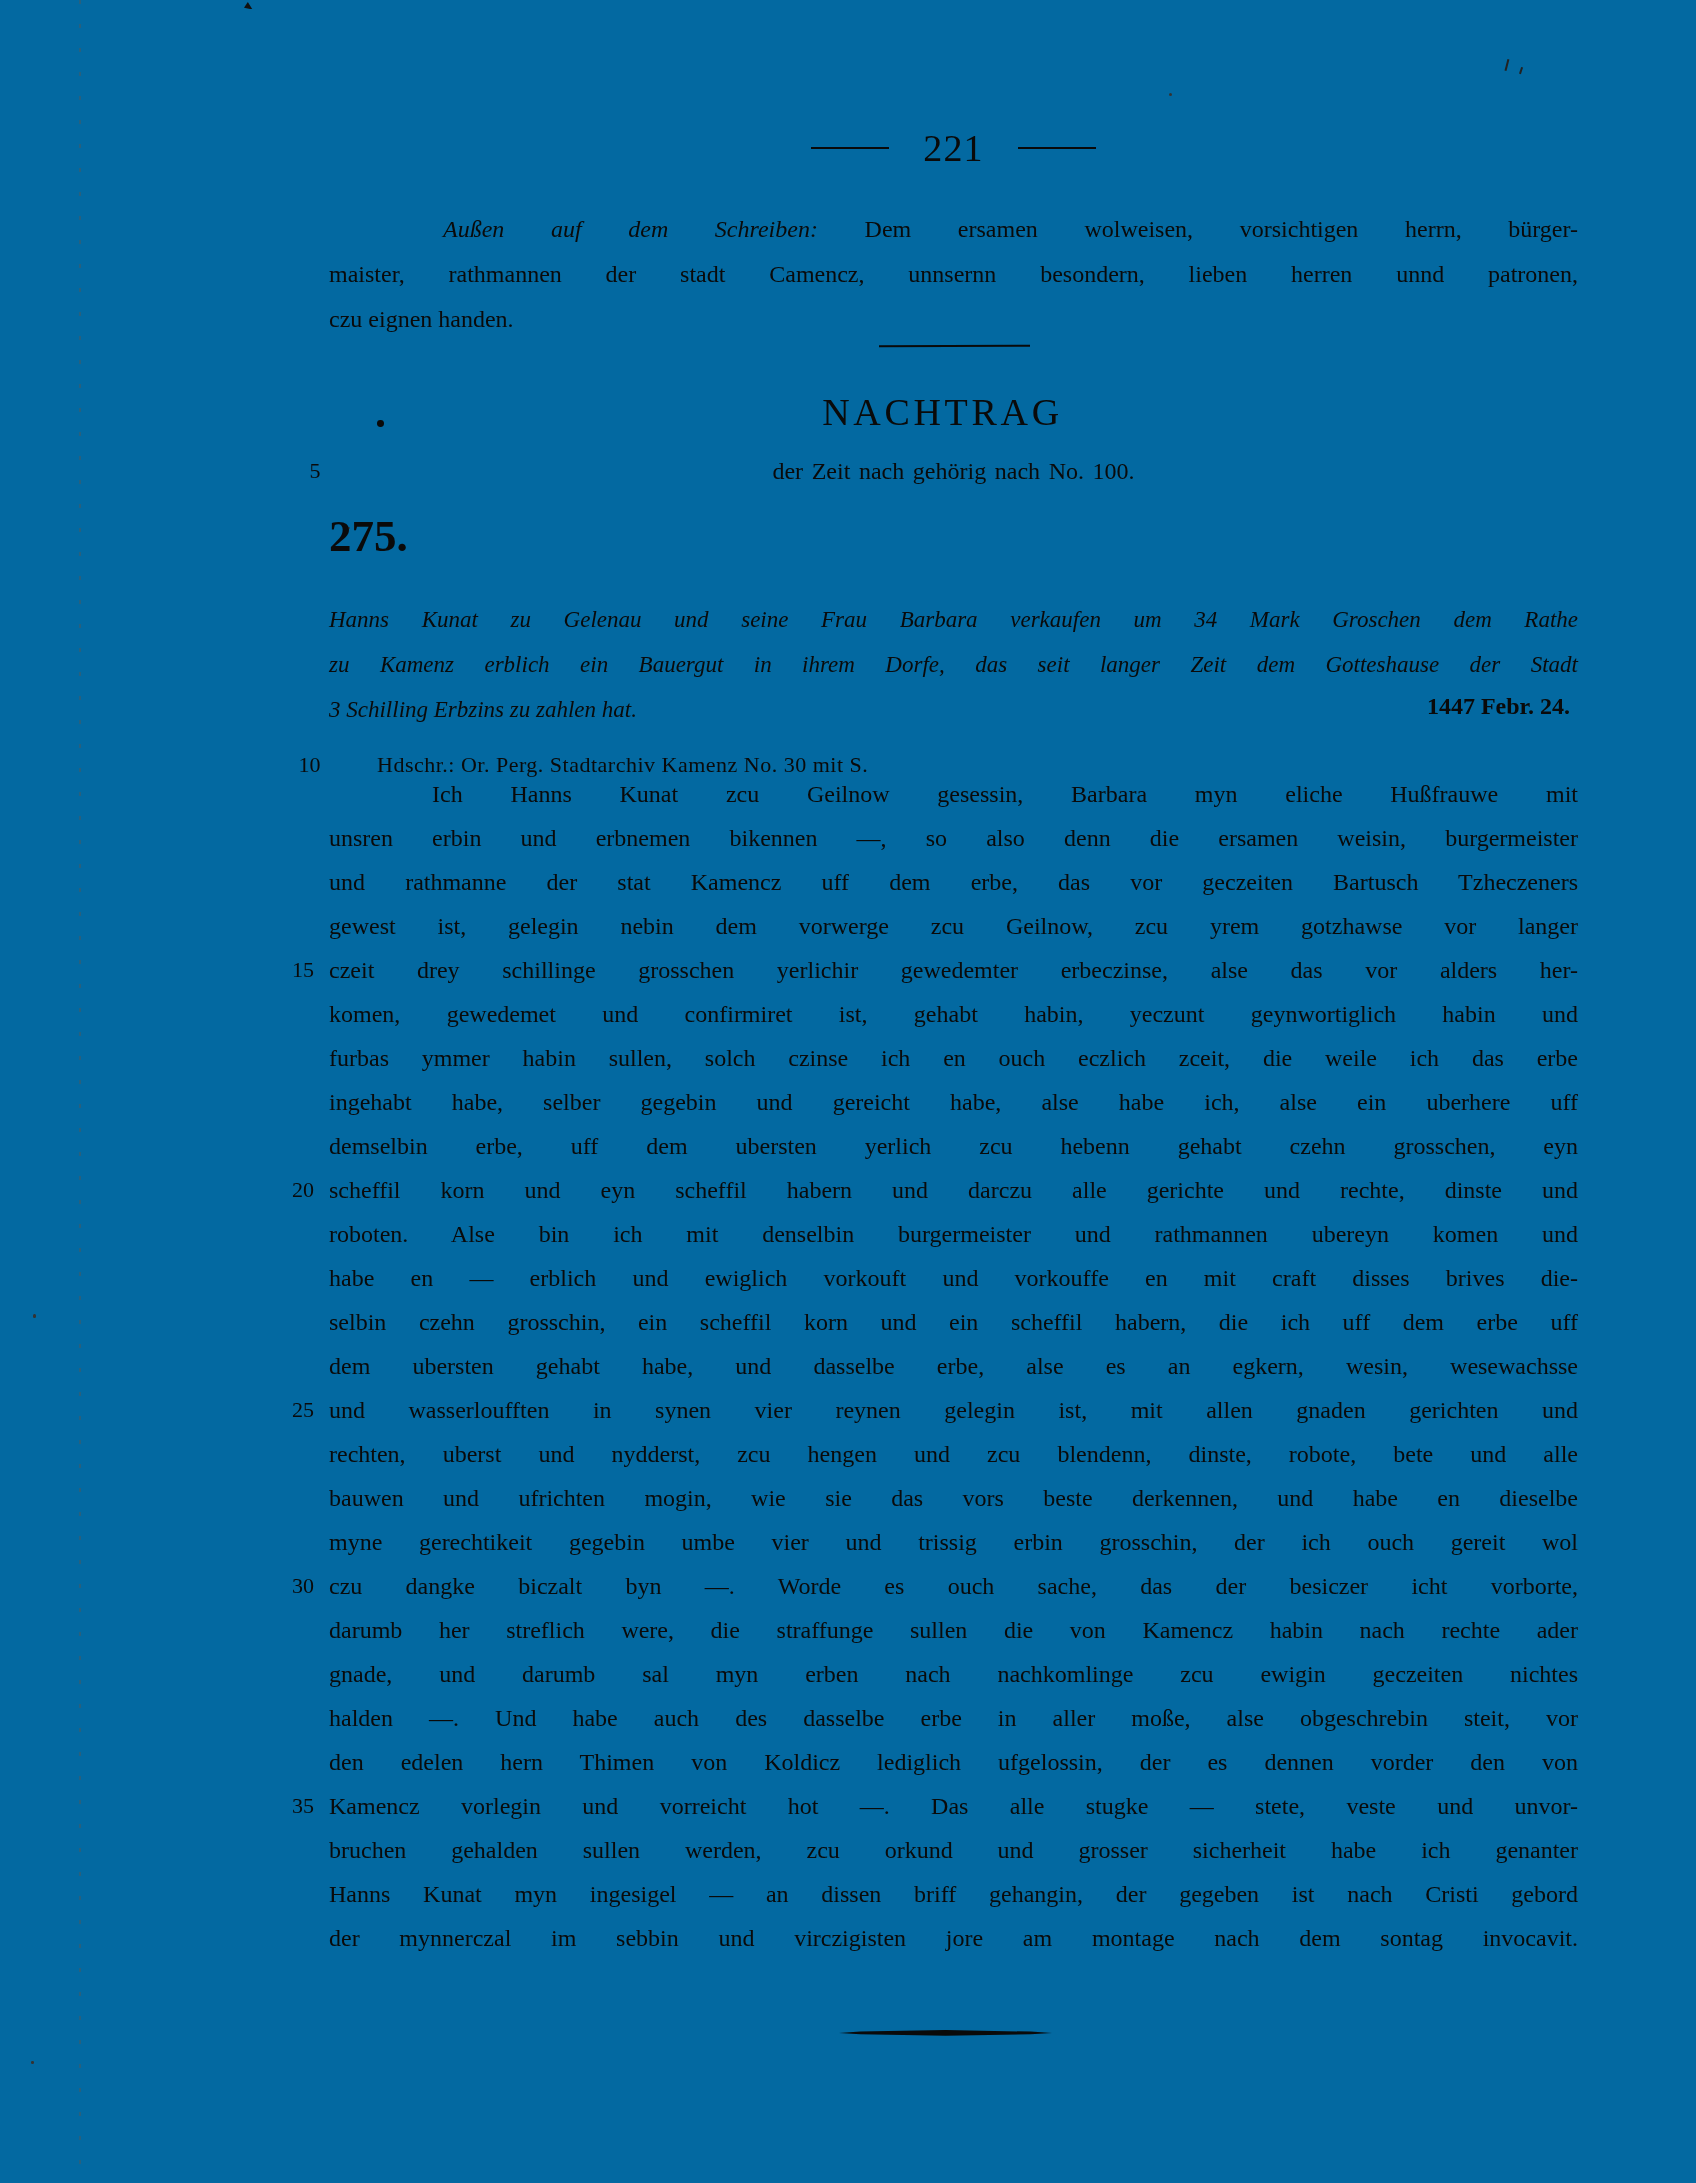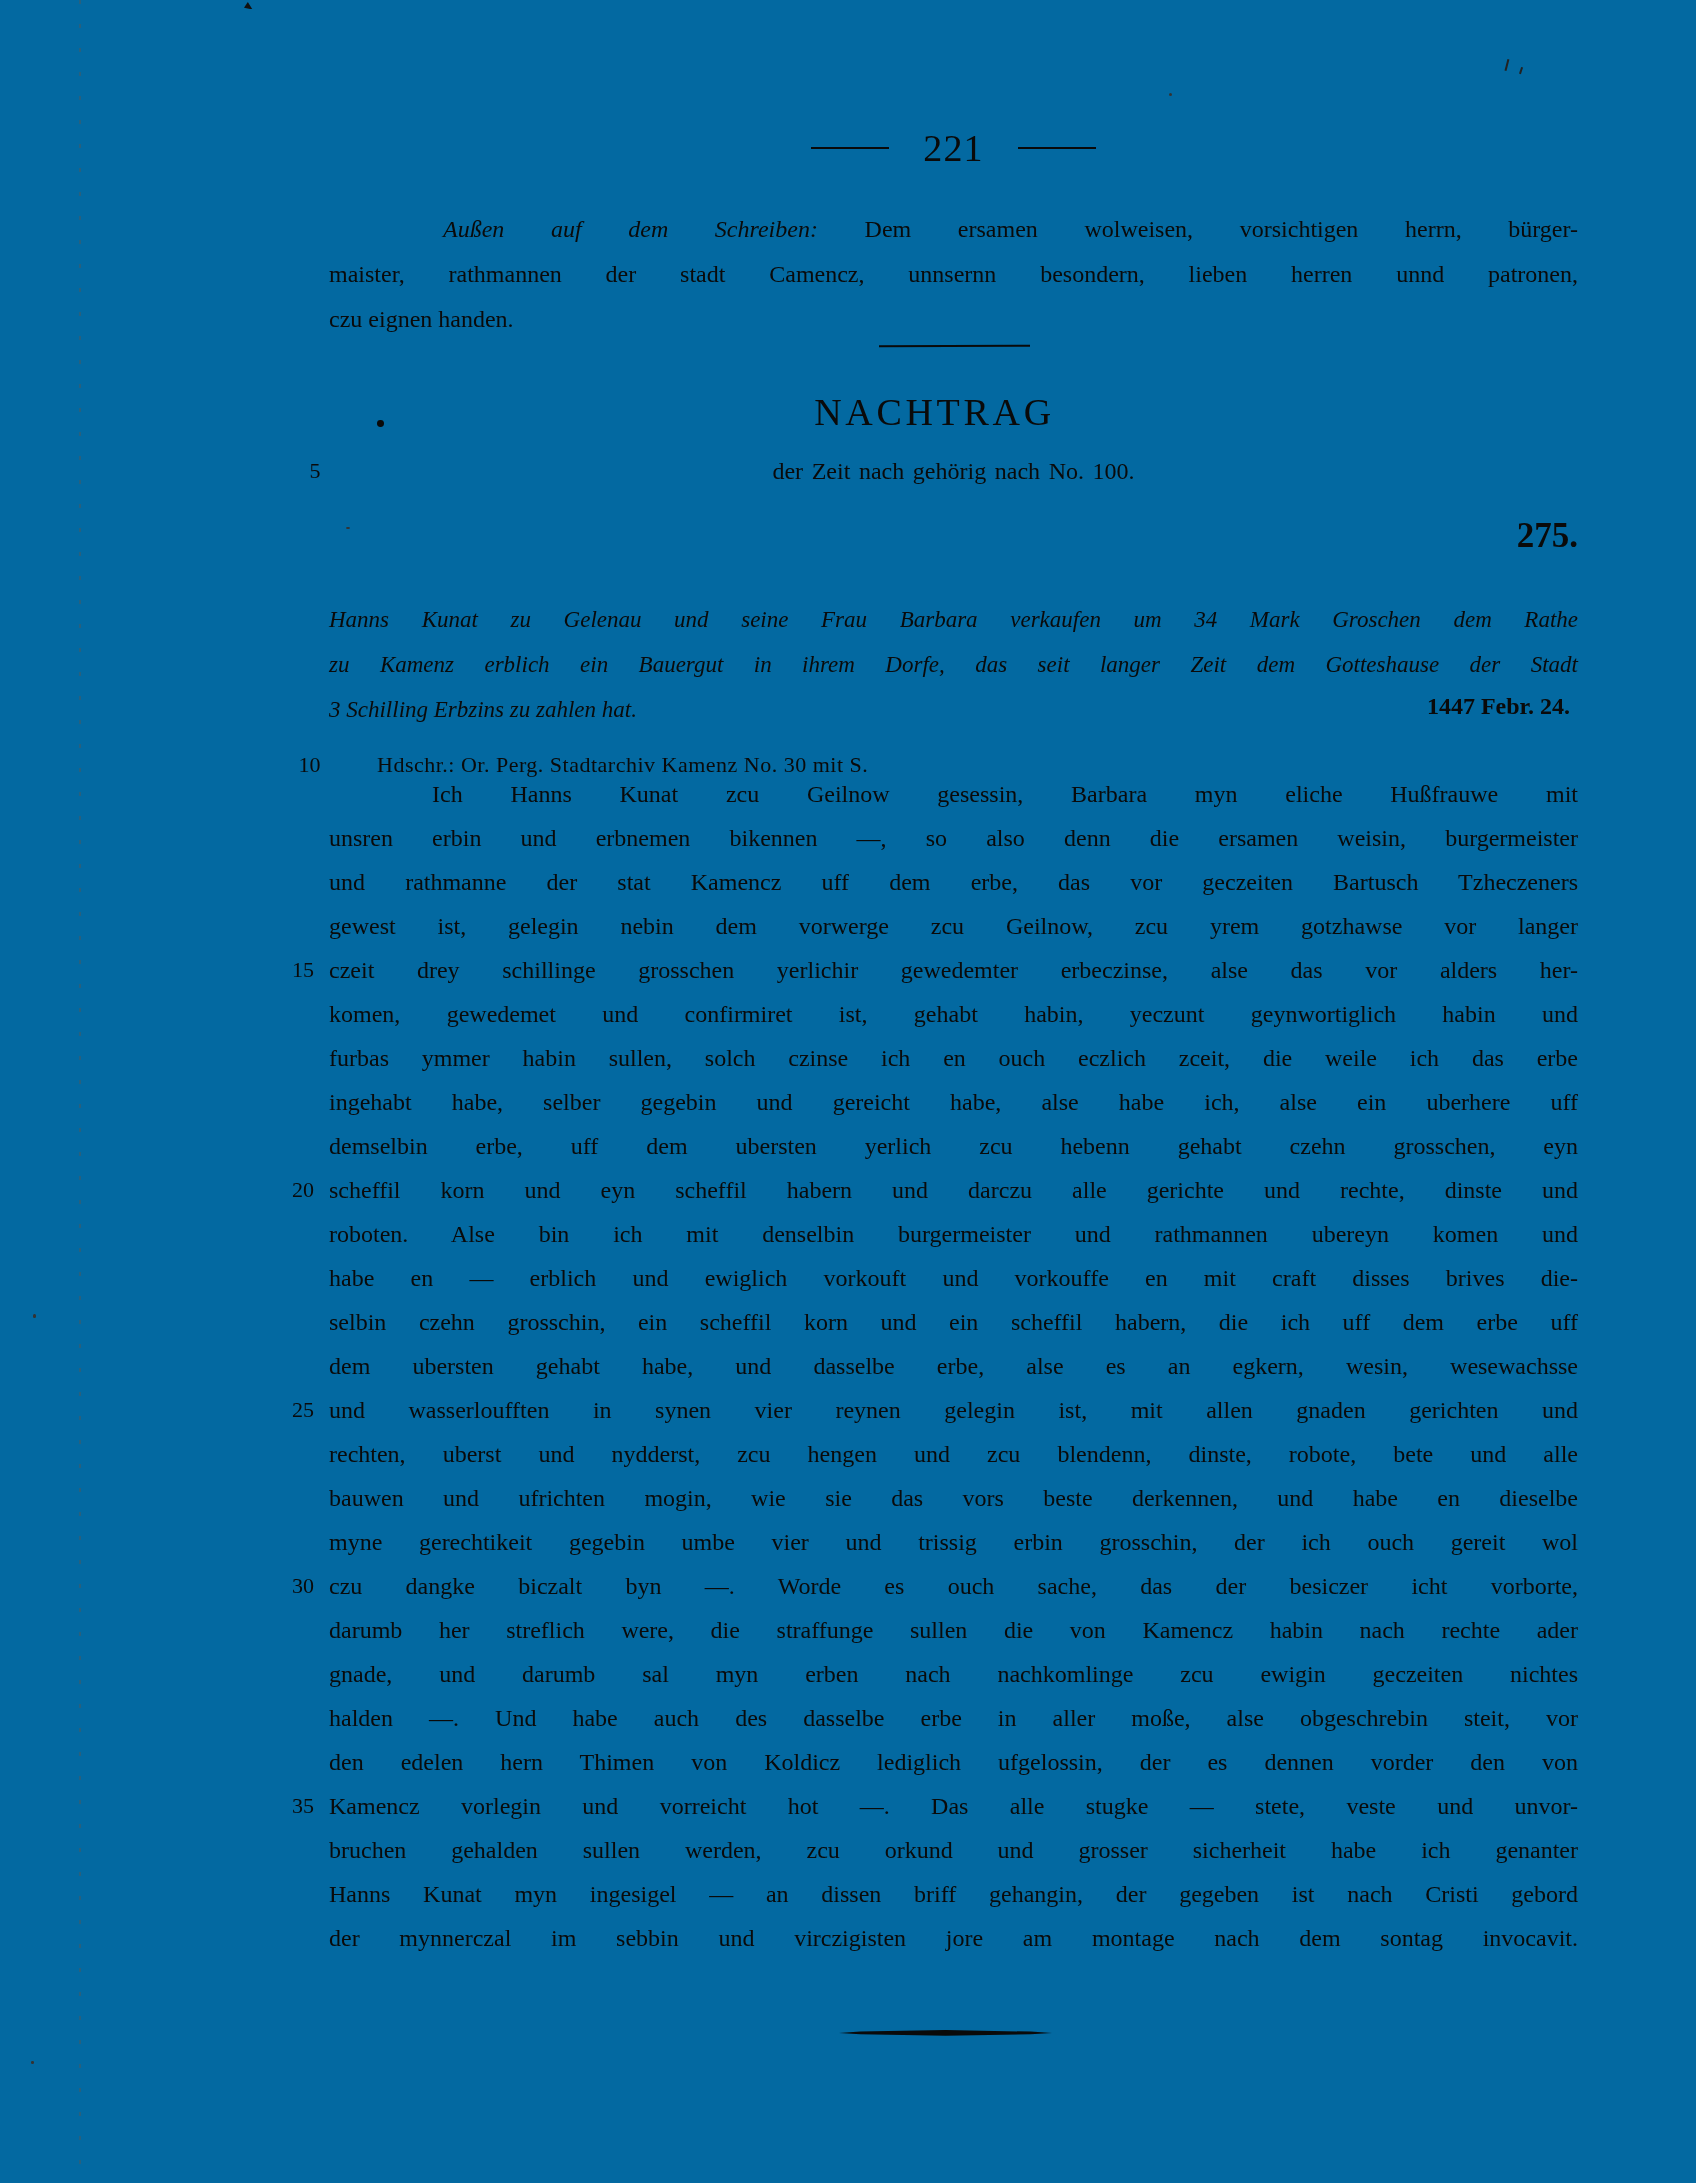--- a/index.html
+++ b/index.html
@@ -52,29 +52,29 @@
   .address .first{text-indent:114px;}
   
   .short-rule{position:absolute;left:879px;top:345px;width:151px;height:2.1px;background:#0a0a0a;transform:rotate(-.15deg);}
   .bullet-dot{position:absolute;left:377px;top:420px;width:6.9px;height:6.9px;border-radius:50%;background:#0a0a0a;}
   .tail-rule{
     position:absolute;left:839px;top:2030px;width:213px;height:5.8px;background:#0a0a0a;
     clip-path:polygon(0 50%,10% 28%,50% 0,90% 28%,100% 50%,90% 72%,50% 100%,10% 72%);
   }
   
   .nachtrag{
-    position:absolute;left:310px;top:390px;width:1249px;margin:0;
+    position:absolute;left:318px;top:390px;width:1249px;margin:0;
     font-size:38px;line-height:44px;font-weight:500;letter-spacing:3.7px;
     text-align:center;
   }
   .subtitle-row{position:absolute;left:329px;top:454px;width:1249px;}
   .subtitle{font-size:24px;line-height:34px;text-align:center;word-spacing:2.6px;}
   .doc-num{
     position:absolute;left:329px;top:514px;width:1249px;margin:0;
-    font-size:35px;line-height:44px;font-weight:700;text-align:right;
+    font-size:45px;line-height:44px;font-weight:700;text-align:left;
   }
   
   .mnum{
     position:absolute;left:-37px;top:0;width:28.5px;
     font-size:22px;line-height:inherit;font-style:normal;
     text-align:right;
   }
   
   .regest{top:597px;}
   .regest .line{font-size:23px;font-style:italic;}

